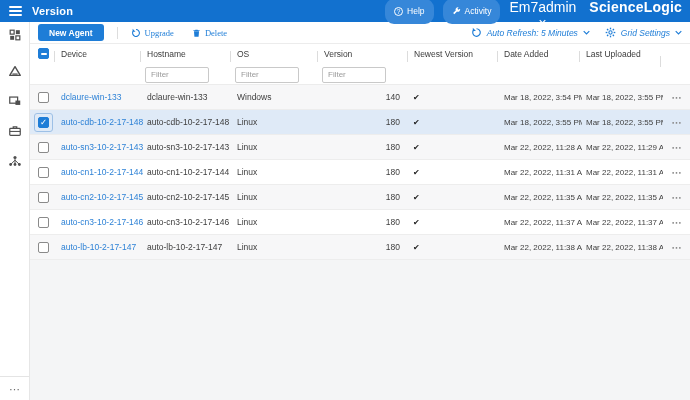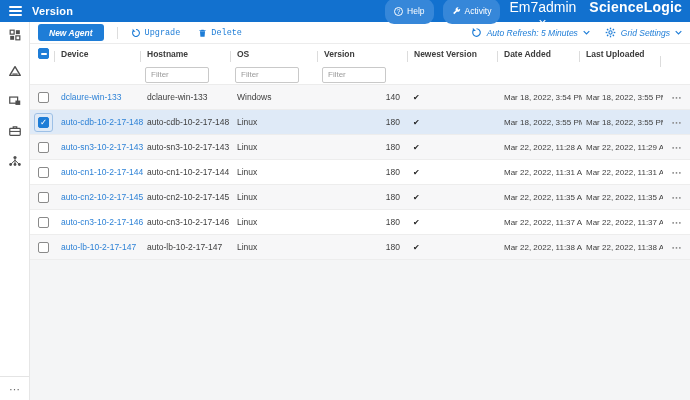--- a/index.html
+++ b/index.html
@@ -31,35 +31,35 @@
   .side-ic { width:14px; height:14px; color:#4f4f4f; cursor:pointer; }
   .si1{ margin-top:6px; } .si2{ margin-top:22px; } .si3,.si4,.si5{ margin-top:16px; }
   .side-divider { position:absolute; bottom:23px; left:0; width:100%; height:1px; background:#e4e4e4; }
   .side-more { position:absolute; bottom:4px; font-size:11px; color:#6b6b6b; cursor:pointer; }
 
   
   .content { position:absolute; top:22px; left:30px; width:660px; height:378px; }
   .toolbar { height:22px; background:#fff; border-bottom:1px solid #ececec; display:flex;
              align-items:center; padding:0 8px; }
   .btn-primary { background:#1e7dd7; color:#fff; border:none; font-family:inherit; font-size:8.5px;
-                 font-weight:bold; padding:3.5px 11px; border-radius:3px; cursor:pointer;font-style:italic; }
+                 font-weight:bold; padding:3.5px 11px; border-radius:3px; cursor:pointer; }
   .vdiv { width:1px; height:12px; background:#ddd; margin:0 13px; }
   .tool-link { display:flex; align-items:center; gap:4px; color:#1e7dd7; font-size:8.5px;
-               background:none; border:none; font-family:Liberation Mono, monospace; cursor:pointer; }
+               background:none; border:none; font-family:Liberation Serif, serif; cursor:pointer; }
   .tool-link + .tool-link { margin-left:18px; }
   .toolbar-right { margin-left:auto; display:flex; align-items:center; gap:5px; color:#1e7dd7; }
   .tb-label { font-size:8.5px; cursor:pointer;font-style:italic; }
   .gap-l { margin-left:10px; }
 
   
   .tbl { background:#fff; }
   .trow { display:grid; grid-template-columns:27px 86px 90px 87px 90px 90px 82px 81px 27px;
           align-items:center; }
   .thead { height:18px; }
-  .hcell { font-size:8.5px; font-weight:bold; color:#3c3c3c; padding-left:4px; position:relative;
+  .hcell { font-size:8.5px; font-weight:normal; color:#3c3c3c; padding-left:4px; position:relative;
            white-space:nowrap; cursor:pointer; }
   .hcell.sep::before { content:''; position:absolute; left:-3px; top:2px; width:1px; height:11px; background:#dcdcdc; }
   .tfilter { height:23px; border-bottom:1px solid #ececec; }
   .tfilter input { width:64px; height:16px; margin-left:2px; border:1px solid #c9c9c9; border-radius:2px;
                    font-family:inherit; font-size:8px; padding:0 5px; color:#444; }
   .tfilter input::placeholder { color:#9a9a9a; }
   .tr { height:25px; border-bottom:1px solid #ededed; background:#f7f7f8; }
   .tr:nth-child(even) { background:#fff; }
   .tr.selected { background:#dfeaf7; }
   .cell { font-size:8.5px; color:#404040; padding-left:4px; white-space:nowrap; overflow:hidden; }

